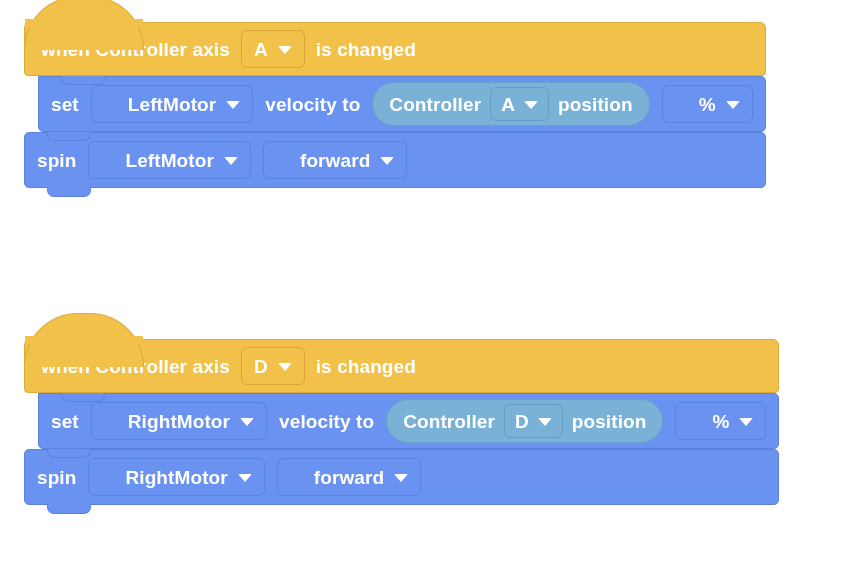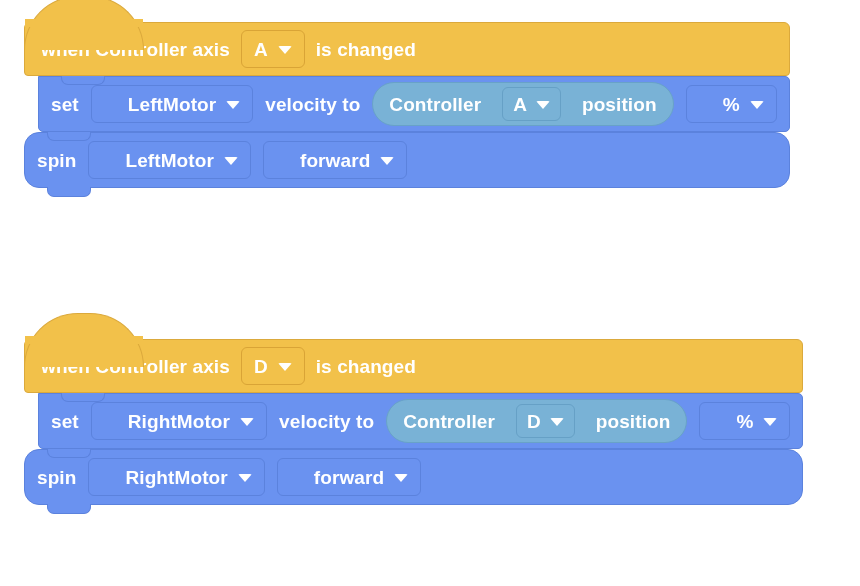--- a/index.html
+++ b/index.html
@@ -74,21 +74,21 @@
     top: -4px;
     width: 118px;
     height: 8px;
     background: #f2c14a;
   }
 
   
   .cmd {
     background: #6a92f0;
     border: 1px solid #5b82dd;
-    border-radius: 15px;
+    border-radius: 5px;
     height: 56px;
     padding: 0 12px;
     gap: 12px;
   }
   .cmd.first { border-radius: 0 5px 5px 5px; margin-left: 14px; }
 
   
   .notch-top {
     position: absolute;
     left: 22px;
@@ -174,21 +174,21 @@
     border-radius: 2px;
     flex: none;
     margin-top: 1px;
   }
 
   
   .reporter {
     box-sizing: border-box;
     display: inline-flex;
     align-items: center;
-    gap: 21px;
+    gap: 9px;
     height: 44px;
     padding: 0 16px;
     background: #79b2d6;
     border: 1px solid #68a2c8;
     border-radius: 24px;
     color: #ffffff;
     font-size: 19px;
     font-weight: bold;
     line-height: 1;
   }

